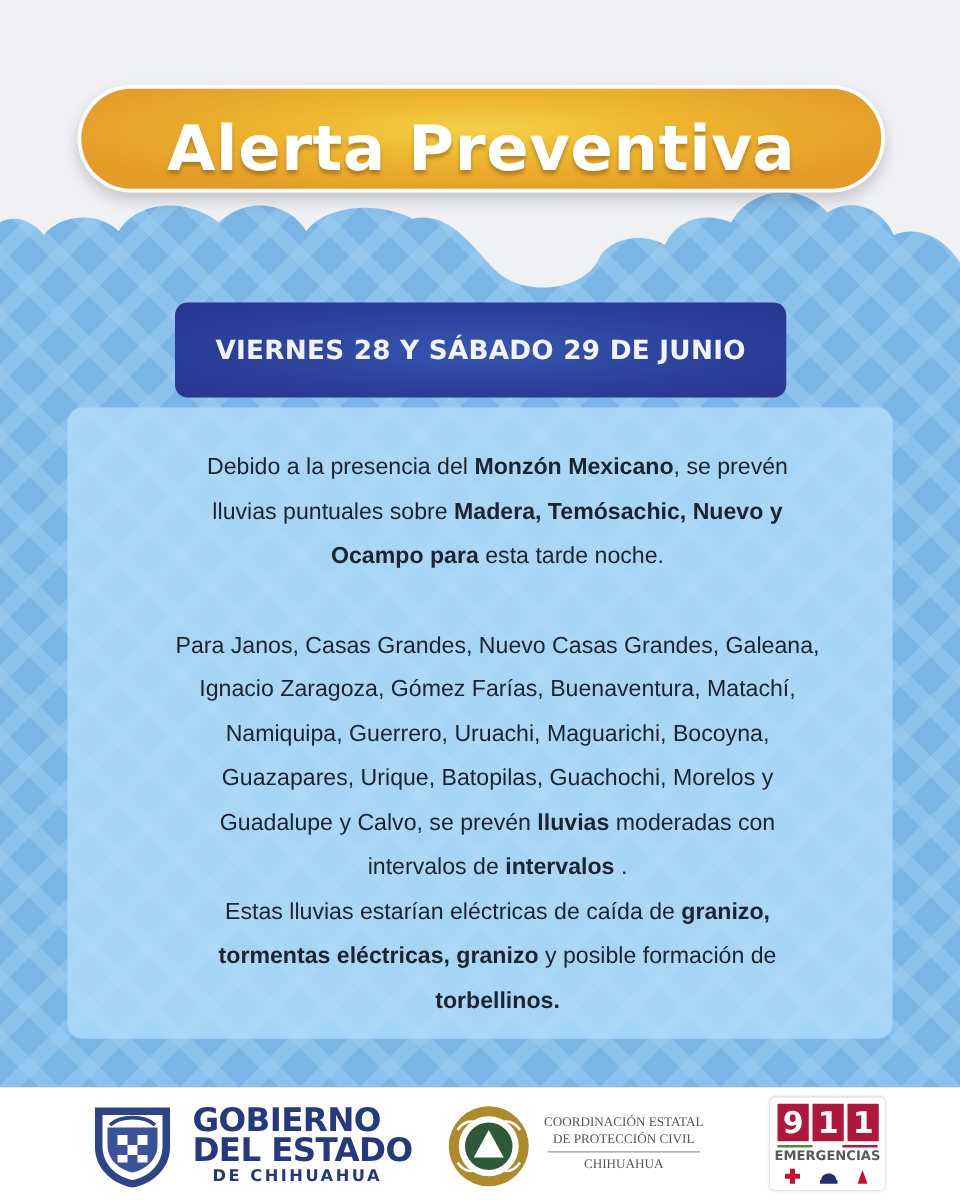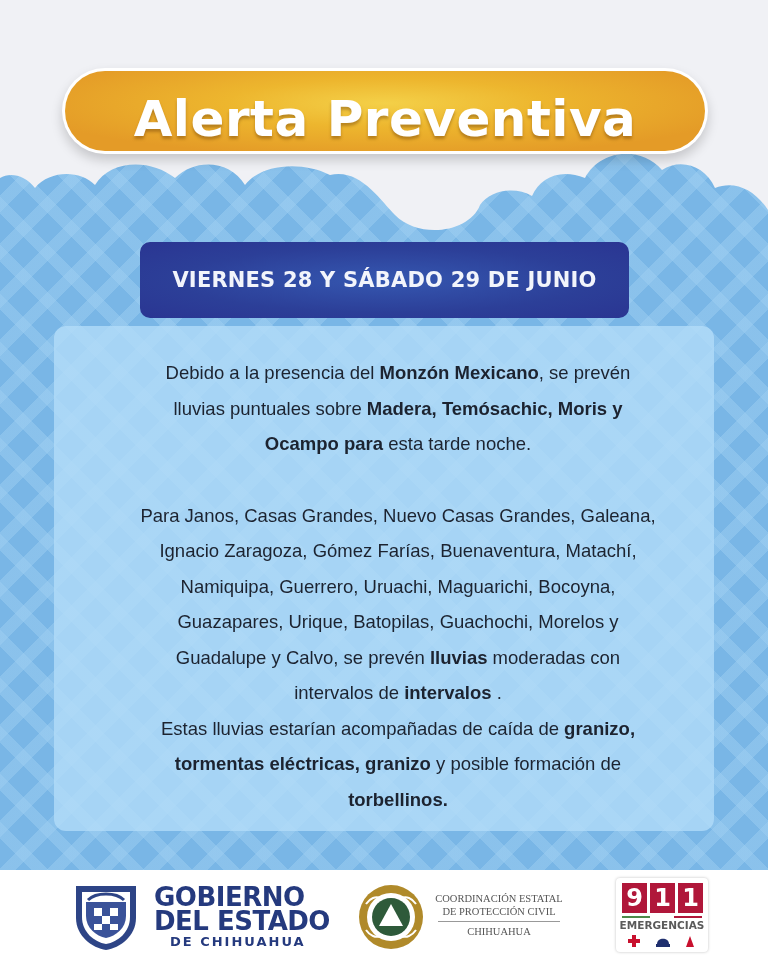--- a/index.html
+++ b/index.html
@@ -116,34 +116,34 @@
   <div class="date-banner">
     <span class="date-text">VIERNES 28 Y SÁBADO 29 DE JUNIO</span>
   </div>
 
   <div class="content-panel"></div>
 </div>
 
 <div class="content-text">
   <div class="para">
     <div><span>Debido a la presencia del </span><b>Monzón Mexicano</b><span>, se prevén</span></div>
-    <div><span>lluvias puntuales sobre </span><b>Madera, Temósachic, Moris y</b></div>
+    <div><span>lluvias puntuales sobre </span><b>Madera, Temósachic, Nuevo y</b></div>
     <div><b>Ocampo para</b><span> esta tarde noche.</span></div>
   </div>
   <div class="gap"></div>
   <div class="para">
     <div>Para Janos, Casas Grandes, Nuevo Casas Grandes, Galeana,</div>
     <div>Ignacio Zaragoza, Gómez Farías, Buenaventura, Matachí,</div>
     <div>Namiquipa, Guerrero, Uruachi, Maguarichi, Bocoyna,</div>
     <div>Guazapares, Urique, Batopilas, Guachochi, Morelos y</div>
     <div><span>Guadalupe y Calvo, se prevén </span><b>lluvias</b><span> moderadas con</span></div>
     <div><span>intervalos de </span><b>intervalos</b><span> .</span></div>
   </div>
   <div class="para">
-    <div><span>Estas lluvias estarían acompañadas de caída de </span><b>granizo,</b></div>
+    <div><span>Estas lluvias estarían eléctricas de caída de </span><b>granizo,</b></div>
     <div><b>tormentas eléctricas, granizo</b><span> y posible formación de</span></div>
     <div><b>torbellinos.</b></div>
   </div>
 </div>
 
 <div class="footer">
   <div class="gob-logo">
     <svg width="72" height="70" viewBox="0 0 72 70" style="position:absolute;left:0;top:0;">
       <path d="M6,4 H66 V36 C66,54 50,66 36,68 C22,66 6,54 6,36 Z" fill="#2d4486"></path>
       <path d="M12,10 H60 V35 C60,50 48,60 36,62 C24,60 12,50 12,35 Z" fill="#ffffff"></path>

